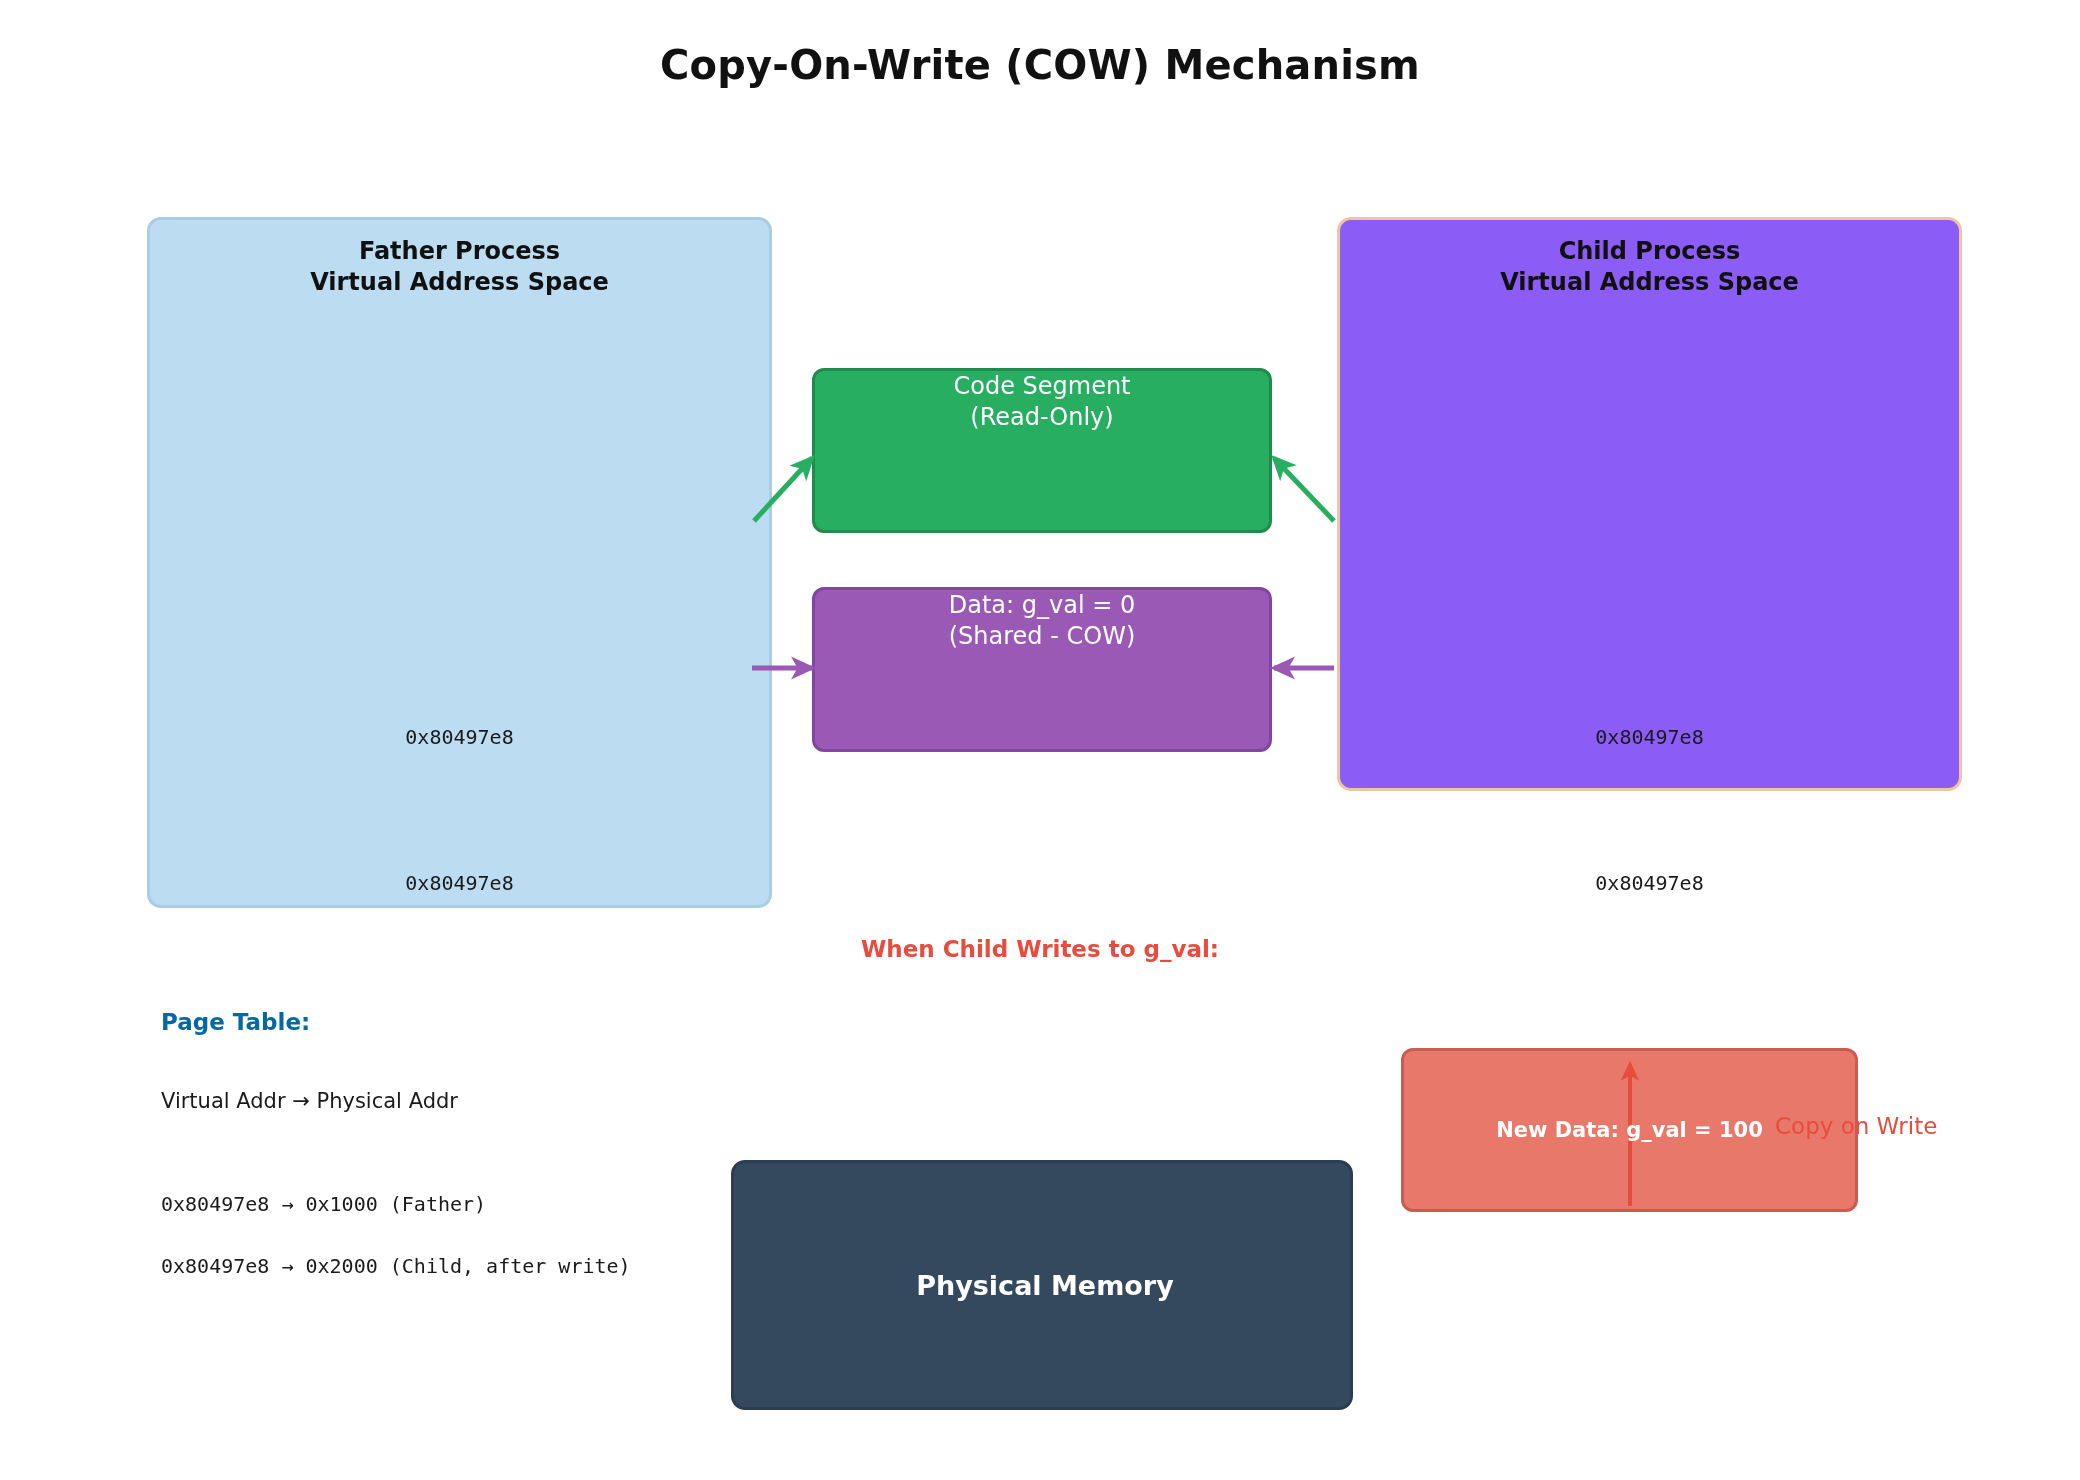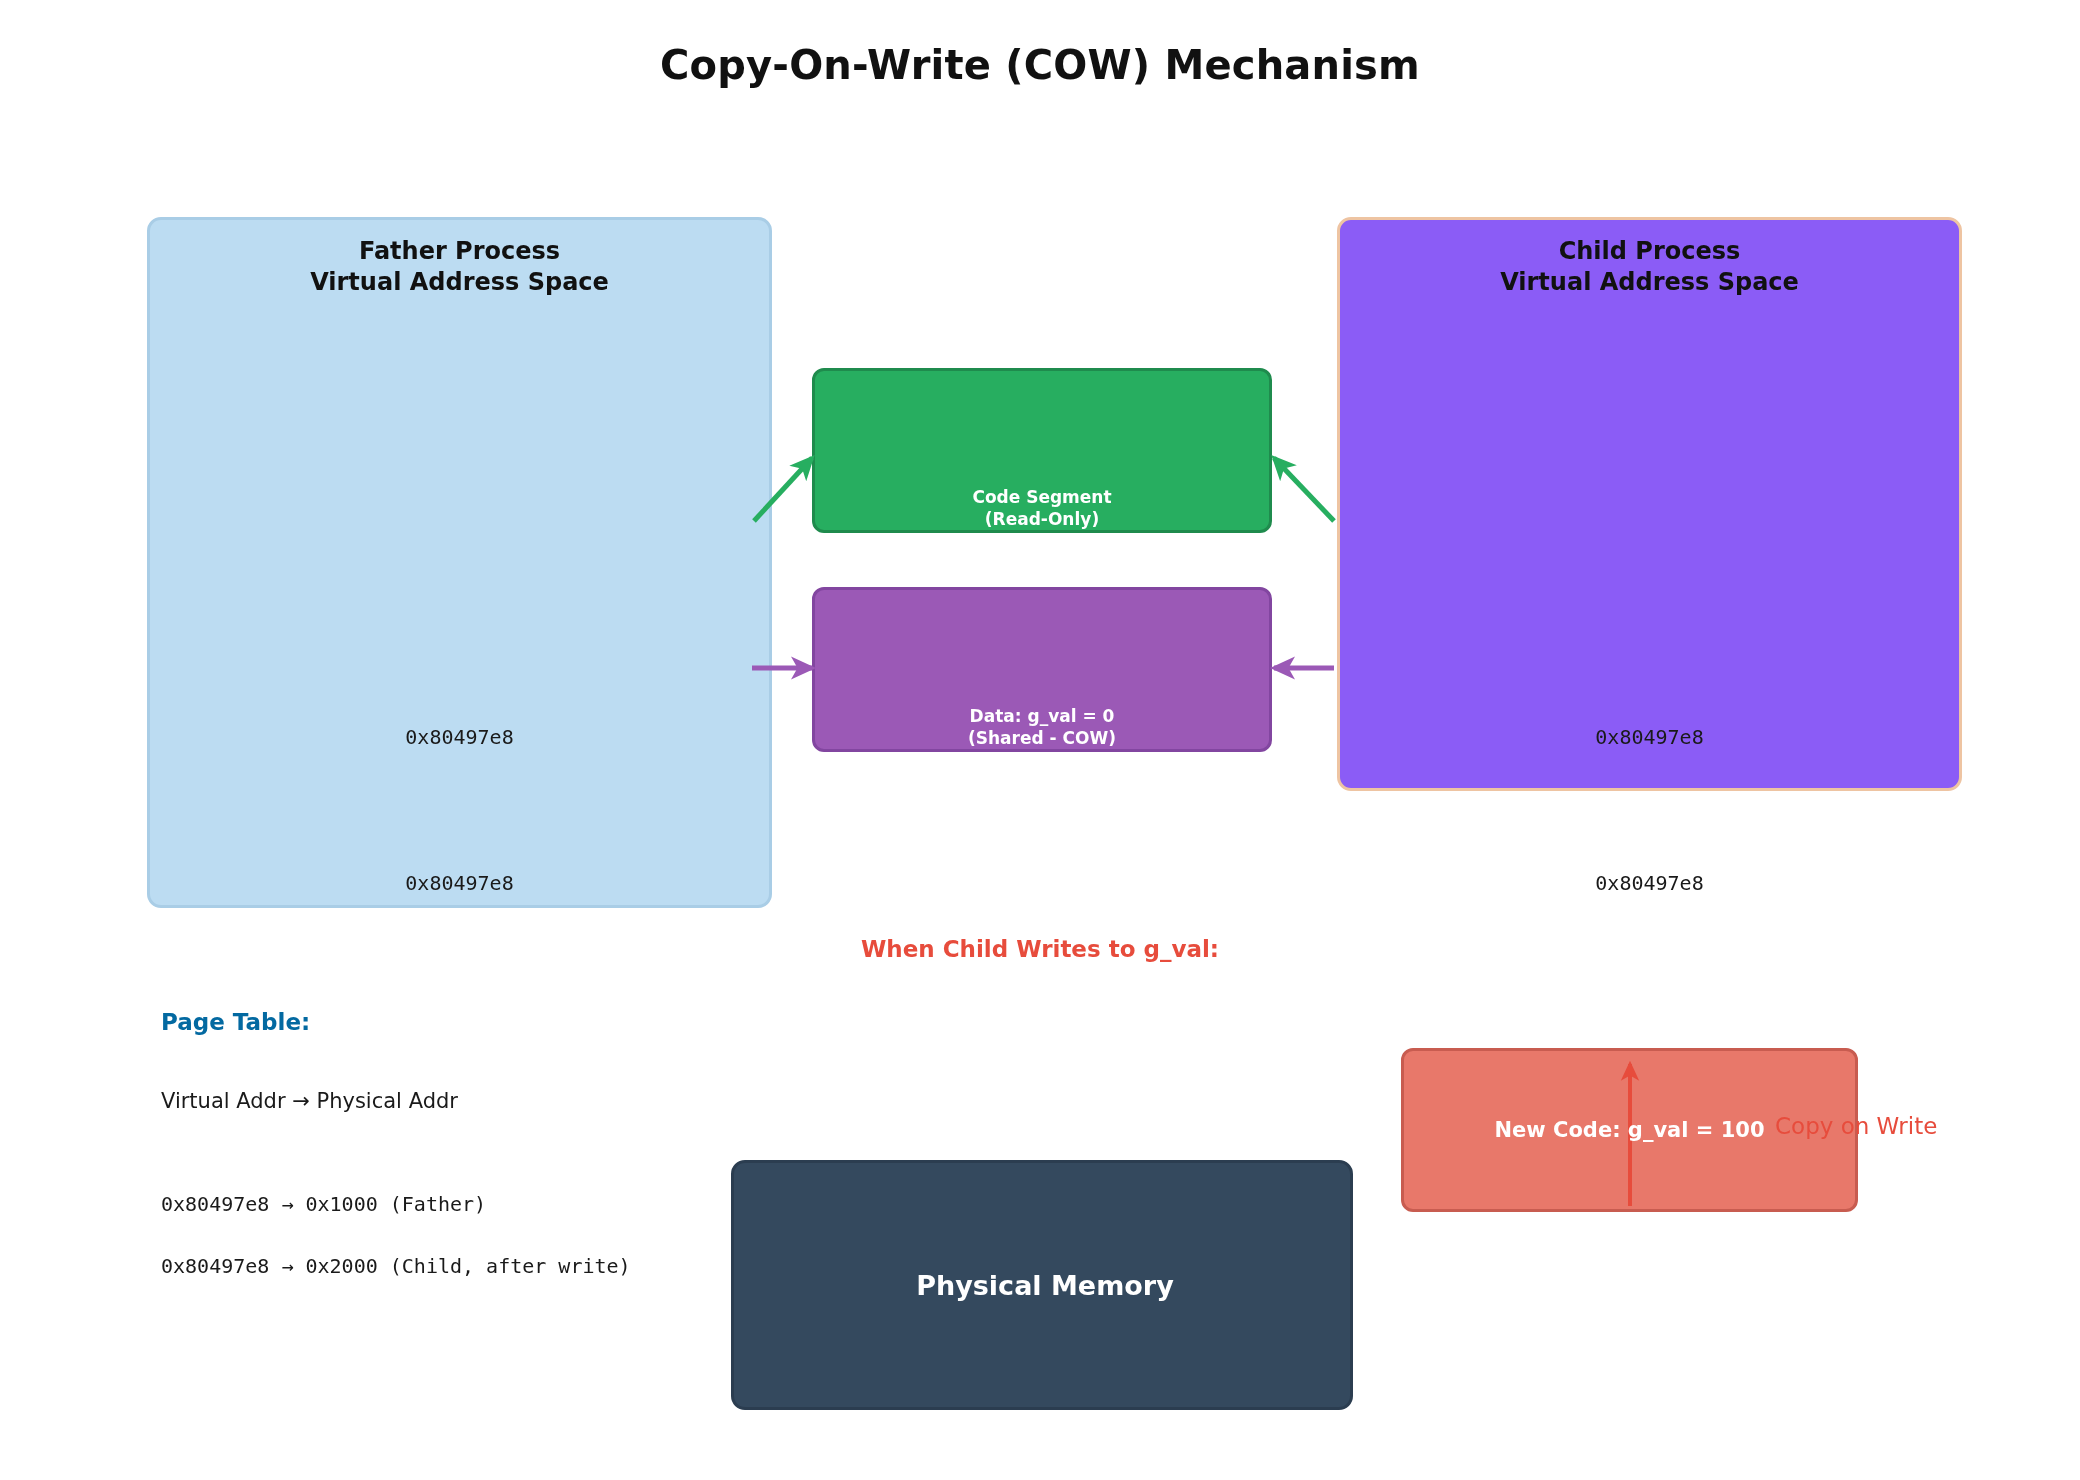--- a/index.html
+++ b/index.html
@@ -75,26 +75,26 @@
     color: #1a1a1a;
   }
   .addr-code { top: 505px; }
   .addr-data { top: 651px; }
 
   
   .segment-box {
     border-radius: 12px;
     box-sizing: border-box;
     display: flex;
-    align-items: flex-end;
+    align-items: flex-start;
     justify-content: center;
     text-align: center;
     color: #ffffff;
-    font-size: 17px;
-    font-weight: bold;
+    font-size: 24px;
+    font-weight: normal;
     line-height: 1.3;
     white-space: pre-line;
   }
   #code-segment-box {
     left: 812px;
     top: 368px;
     width: 460px;
     height: 165px;
     background: #27ae60;
     border: 3px solid #1f8b4d;
@@ -241,21 +241,21 @@
   <div class="abs" id="page-table-title">Page Table:</div>
   <div class="abs" id="page-table-header">Virtual Addr → Physical Addr</div>
   <div class="abs page-table-row" id="page-table-row-0">0x80497e8 → 0x1000 (Father)</div>
   <div class="abs page-table-row" id="page-table-row-1">0x80497e8 → 0x2000 (Child, after write)</div>
 
   <div class="abs" id="physical-memory-box">
     <span>Physical Memory</span>
   </div>
 
   <div class="abs" id="new-copy-box">
-    <div id="new-copy-label">New Code: g_val = 100</div>
+    <div id="new-copy-label">New Data: g_val = 100</div>
   </div>
   <div class="abs" id="cow-annotation">Copy on Write</div>
 
   <svg class="abs" id="arrow-layer" viewBox="0 0 2080 1480" width="2080" height="1480">
     <defs>
       <marker id="head-green" markerWidth="5" markerHeight="5" refX="4.2" refY="2.5" orient="auto" markerUnits="strokeWidth">
         <path d="M0,0.2 L5,2.5 L0,4.8 L1.3,2.5 Z" fill="#27ae60"></path>
       </marker>
       <marker id="head-purple" markerWidth="5" markerHeight="5" refX="4.2" refY="2.5" orient="auto" markerUnits="strokeWidth">
         <path d="M0,0.2 L5,2.5 L0,4.8 L1.3,2.5 Z" fill="#9b59b6"></path>

